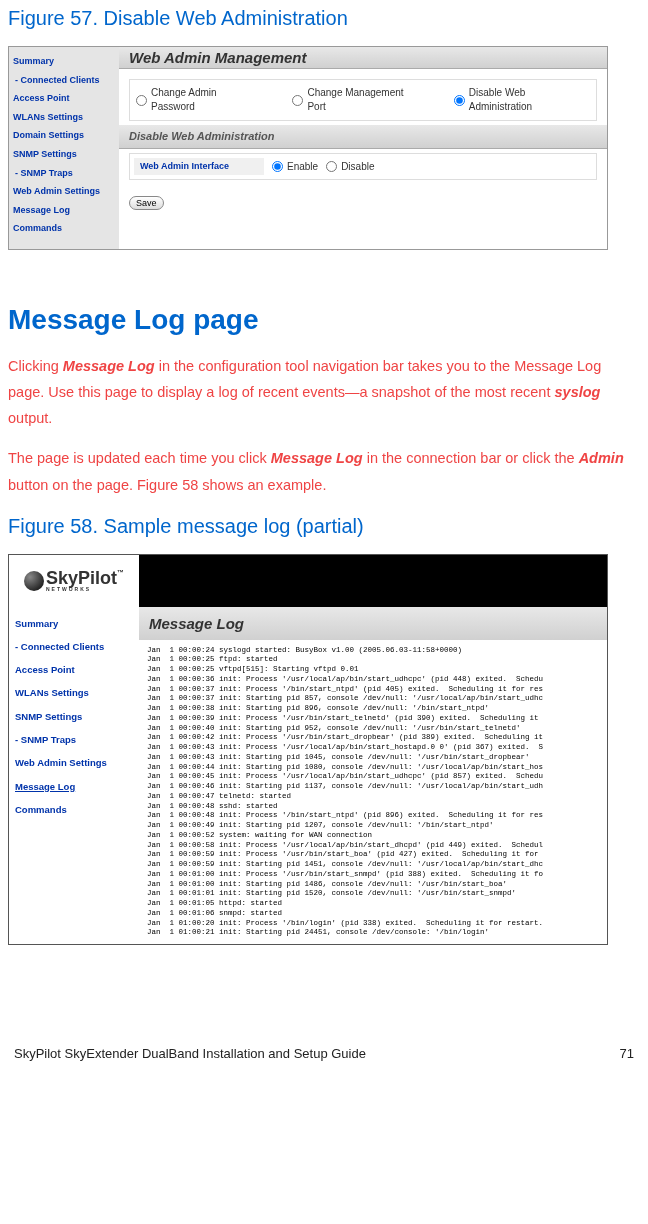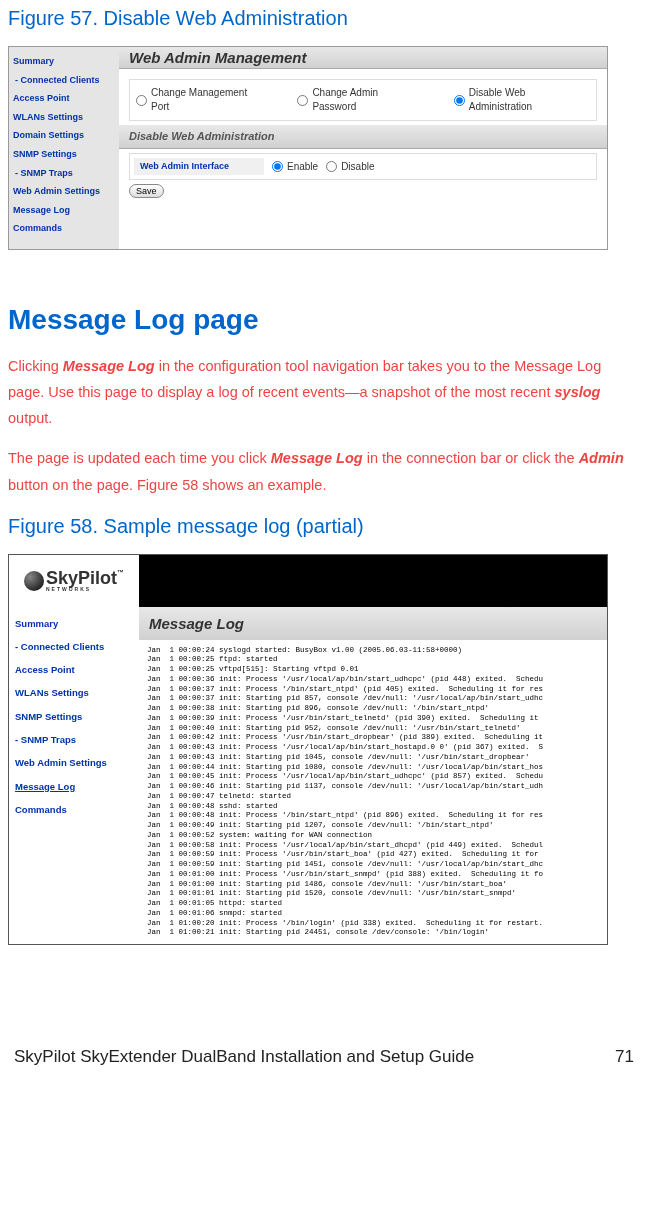--- a/index.html
+++ b/index.html
@@ -75,21 +75,21 @@
       border-bottom: 1px solid #aaa;
       margin: 4px -10px;
     }
     .setting-row {
       display: flex;
       align-items: center;
       gap: 8px;
       padding: 4px;
       background: #fff;
       border: 1px solid #ddd;
-      margin-bottom: 4px;
+      margin-bottom: 16px;
     }
     .setting-label {
       background: #f0f0f0;
       padding: 2px 6px;
       color: #0033aa;
       width: 130px;
       font-weight: bold;
       font-size: 9px;
     }
     .btn {
@@ -183,21 +183,21 @@
       font-size: 7.5px;
       padding: 6px 8px;
       white-space: pre;
       color: #000;
       overflow: hidden;
       line-height: 1.3;
     }
     .footer {
       display: flex;
       justify-content: space-between;
-      font-size: 17px;
+      font-size: 13px;
       color: #222;
       padding: 0 6px;
     }
     input[type="radio"] {
       width: 11px;
       height: 11px;
       margin: 0;
     }
   </style>
 </head>
@@ -217,25 +217,25 @@
     <div>Web Admin Settings</div>
     <div>Message Log</div>
     <div>Commands</div>
   </div>
   <div class="main-panel">
     <div class="panel-header">Web Admin Management</div>
     <div class="panel-body">
       <div class="radio-row">
         <label class="radio-item">
           <input type="radio" name="tab" style="">
+          <span>Change Admin Password</span>
+        </label>
+        <label class="radio-item">
+          <input type="radio" name="tab" style="">
           <span>Change Management Port</span>
-        </label>
-        <label class="radio-item">
-          <input type="radio" name="tab" style="">
-          <span>Change Admin Password</span>
         </label>
         <label class="radio-item">
           <input type="radio" name="tab" checked="" style="">
           <span>Disable Web Administration</span>
         </label>
       </div>
       <div class="subsection-title">Disable Web Administration</div>
       <div class="setting-row">
         <div class="setting-label">Web Admin Interface</div>
         <label class="radio-item">

